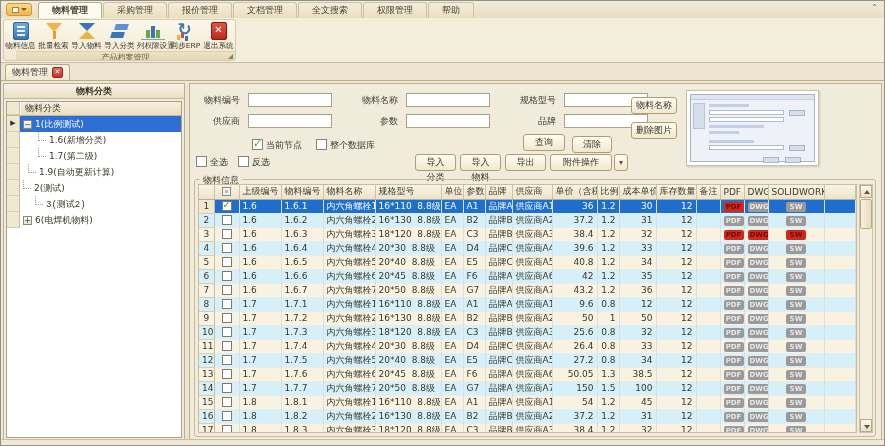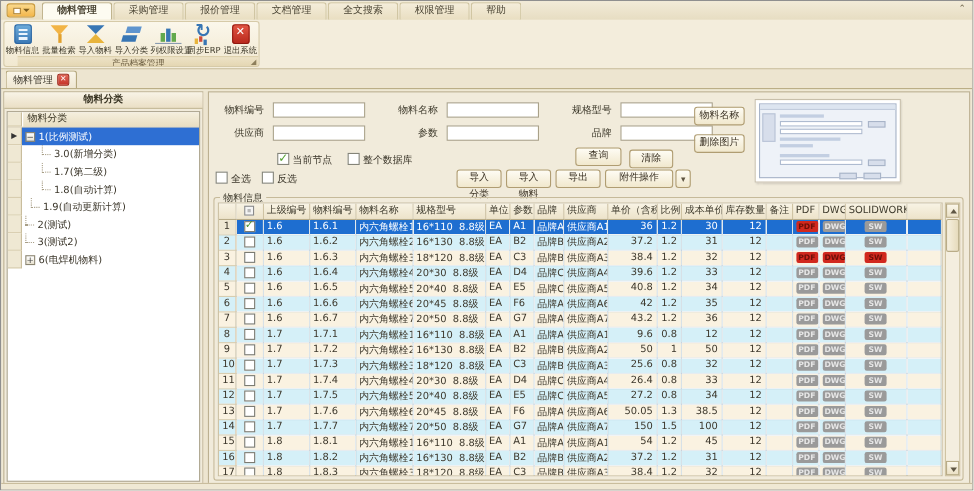--- a/index.html
+++ b/index.html
@@ -223,54 +223,47 @@
               <div class="tgut">▶</div>
               <div class="tcell sel" style="padding-left: 3px;">
                 <span class="texp">−</span>
                 <span class="tlab">1(比例测试)</span>
               </div>
             </div>
             <div class="trow">
               <div class="tgut"></div>
               <div class="tcell" style="padding-left: 18px;">
                 <span class="tconn"></span>
-                <span class="tlab">3.0(新增分类)</span>
+                <span class="tlab">1.6(新增分类)</span>
               </div>
             </div>
             <div class="trow">
               <div class="tgut"></div>
               <div class="tcell" style="padding-left: 18px;">
                 <span class="tconn"></span>
                 <span class="tlab">1.7(第二级)</span>
-              </div>
-            </div>
-            <div class="trow">
-              <div class="tgut"></div>
-              <div class="tcell" style="padding-left: 18px;">
-                <span class="tconn"></span>
-                <span class="tlab">1.8(自动计算)</span>
               </div>
             </div>
             <div class="trow">
               <div class="tgut"></div>
               <div class="tcell" style="padding-left: 8px;">
                 <span class="tconn"></span>
                 <span class="tlab">1.9(自动更新计算)</span>
               </div>
             </div>
             <div class="trow">
               <div class="tgut"></div>
               <div class="tcell" style="padding-left: 3px;">
                 <span class="tconn"></span>
                 <span class="tlab">2(测试)</span>
               </div>
             </div>
             <div class="trow">
               <div class="tgut"></div>
-              <div class="tcell" style="padding-left: 3px;">
+              <div class="tcell" style="padding-left: 15px; font-family: Liberation Mono, monospace;">
                 <span class="tconn"></span>
                 <span class="tlab">3(测试2)</span>
               </div>
             </div>
             <div class="trow">
               <div class="tgut"></div>
               <div class="tcell" style="padding-left: 3px;">
                 <span class="texp">+</span>
                 <span class="tlab">6(电焊机物料)</span>
               </div>

